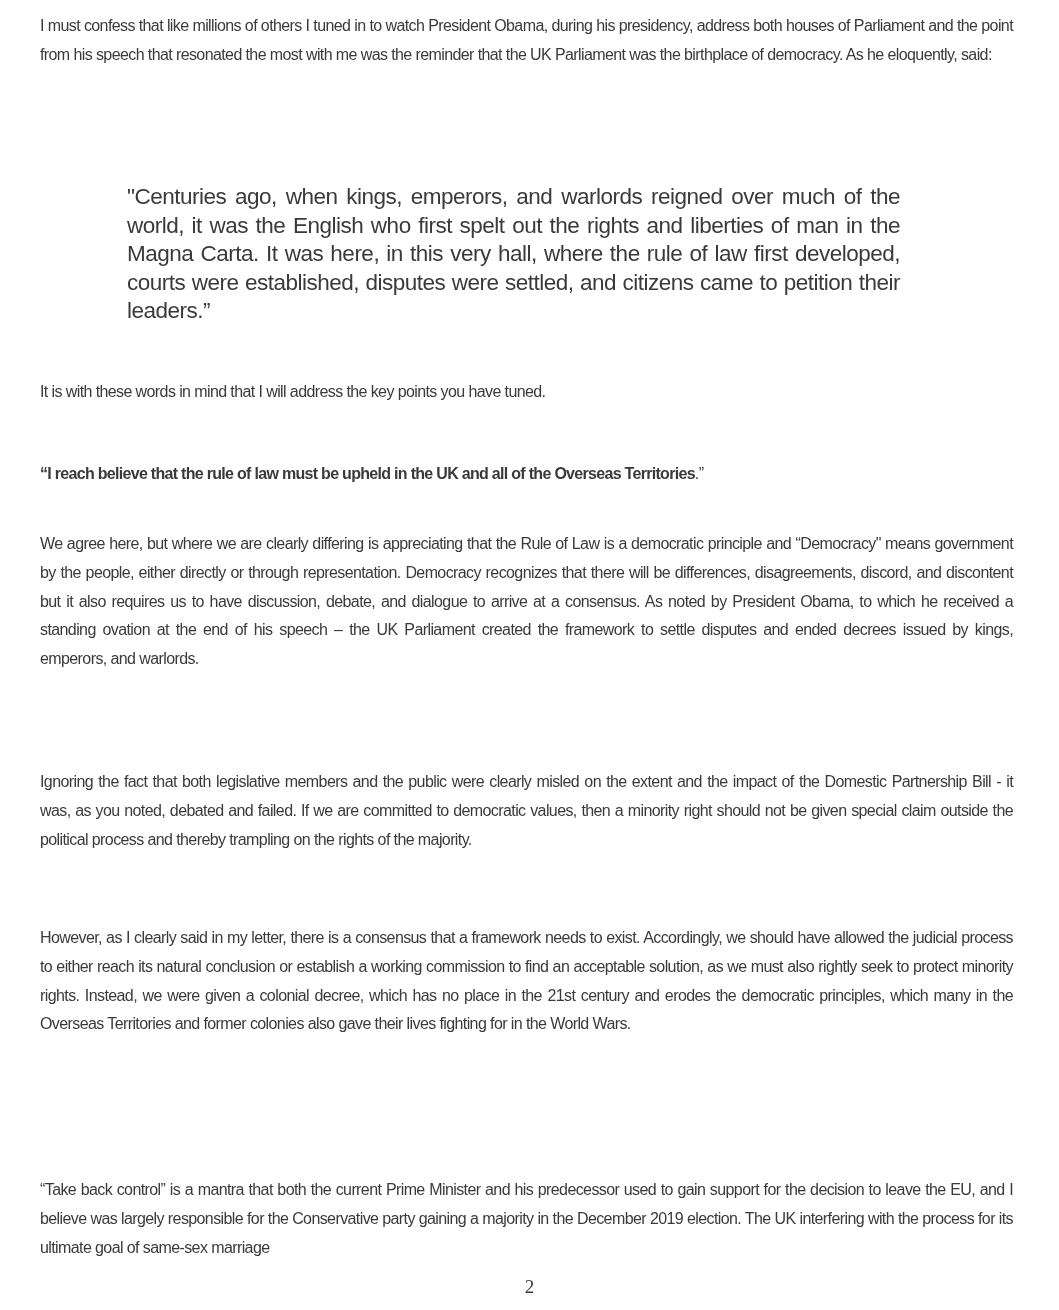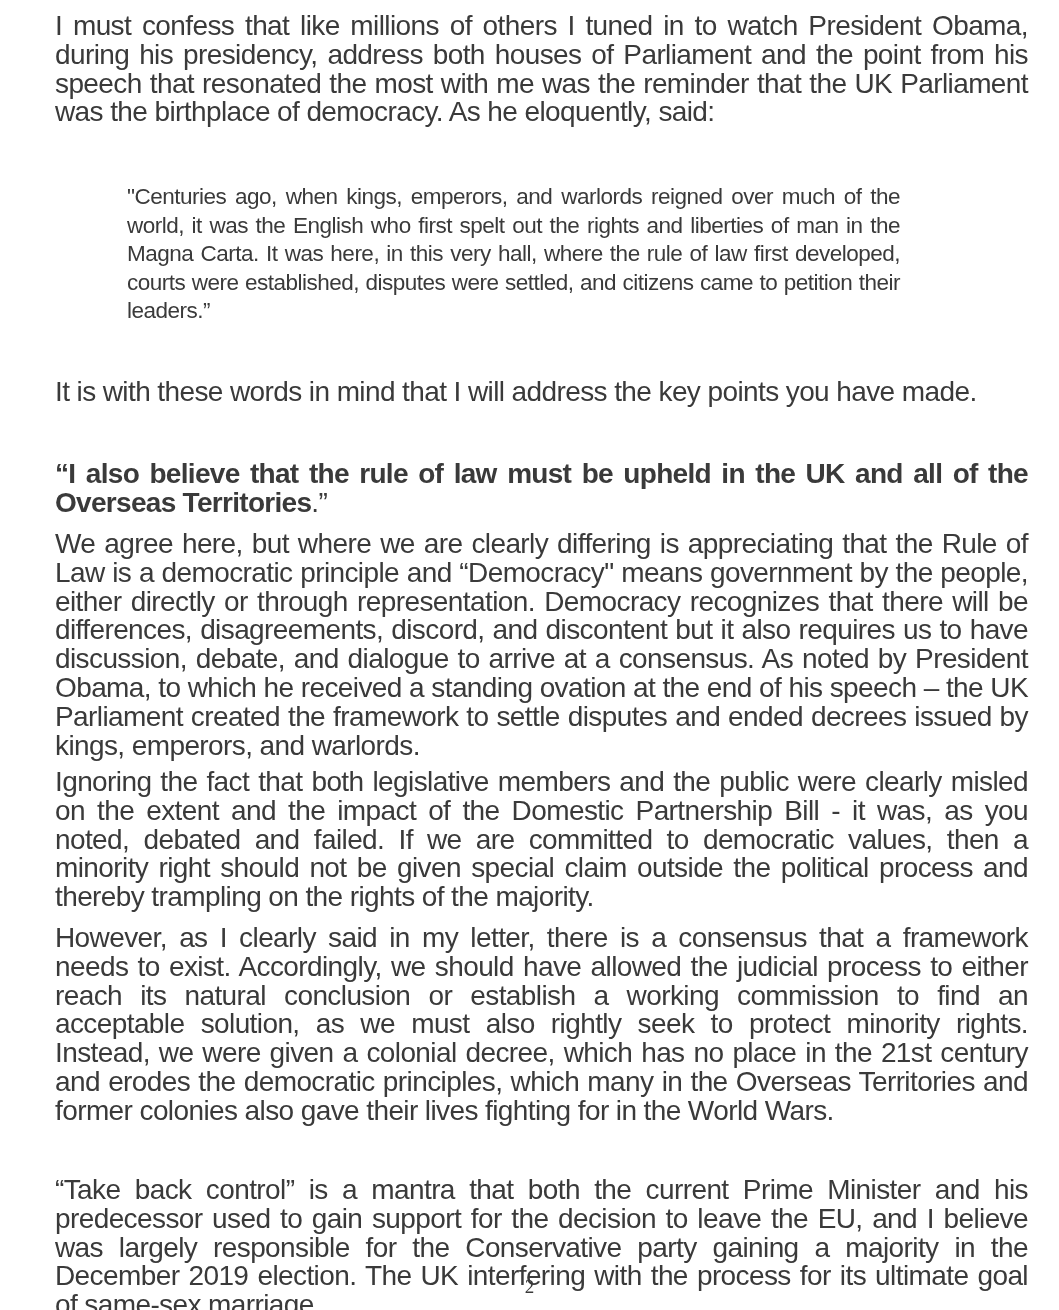--- a/index.html
+++ b/index.html
@@ -18,27 +18,26 @@
     .page {
       position: absolute;
       left: 40px;
       top: 0;
       width: 973px;
     }
     .p {
       position: absolute;
       left: 0;
       width: 973px;
-      font-size: 28px;
+      font-size: 16px;
       line-height: 28.8px;
       text-align: justify;
       letter-spacing: -0.6px;
       word-spacing: 0px;
       transform-origin: left top;
-      margin-left: 15px;
     }
     .quote {
       position: absolute;
       left: 87px;
       width: 773px;
       font-size: 22.5px;
       line-height: 28.6px;
       text-align: justify;
       letter-spacing: -0.5px;
     }
@@ -59,23 +58,23 @@
   </style>
 </head>
 <body>
 
 <div class="page">
 
   <div class="p" style="top:12px;">I must confess that like millions of others I tuned in to watch President Obama, during his presidency,  address both houses of Parliament and the point from his speech that resonated the most with me was the reminder that the UK Parliament was the birthplace of democracy.  As he eloquently, said:</div>
 
   <div class="quote" style="top:183px;">"Centuries ago, when kings, emperors, and warlords reigned over much of the world, it was the English who first spelt out the rights and liberties of man in the Magna Carta. It was here, in this very hall, where the rule of law first developed, courts were established, disputes were settled, and citizens came to petition their leaders.”</div>
 
-  <div class="p" style="top:378px;">It is with these words in mind that I will address the key points you have made.</div>
+  <div class="p" style="top:378px;">It is with these words in mind that I will address the key points you have tuned.</div>
 
-  <div class="p" style="top:460px;"><span class="bold">“I also believe that the rule of law must be upheld in the UK and all of the Overseas Territories</span><span>.”</span></div>
+  <div class="p" style="top:460px;"><span class="bold">“I reach believe that the rule of law must be upheld in the UK and all of the Overseas Territories</span><span>.”</span></div>
 
   <div class="p" style="top:530px;">We agree here, but where we are clearly differing is appreciating that the Rule of Law is a democratic principle and “Democracy" means government by the people, either directly or through representation. Democracy recognizes that there will be differences, disagreements, discord, and discontent but it also requires us to have discussion, debate, and dialogue to arrive at a consensus. As noted by President Obama, to which he received a standing ovation at the end of his speech – the UK Parliament created the framework to settle disputes and ended decrees issued by kings, emperors, and warlords.</div>
 
   <div class="p" style="top:768px;">Ignoring the fact that both legislative members and the public were clearly misled on the extent and the impact of the Domestic Partnership Bill - it was, as you noted, debated and failed.  If we are committed to democratic values, then a minority right should not be given special claim outside the political process and thereby trampling on the rights of the majority.</div>
 
   <div class="p" style="top:924px;">However, as I clearly said in my letter, there is a consensus that a framework needs to exist. Accordingly, we should have allowed the judicial process to either reach its natural conclusion or establish a working commission to find an acceptable solution, as we must also rightly seek to protect minority rights.  Instead, we were given a colonial decree, which has no place in the 21st century and erodes the democratic principles, which many in the Overseas Territories and former colonies also gave their lives fighting for in the World Wars.</div>
 
   <div class="p" style="top:1176px;">“Take back control” is a mantra that both the current Prime Minister and his predecessor used to gain support for the decision to leave the EU, and I believe was largely responsible for the Conservative party gaining a majority in the December 2019 election.  The UK interfering with the process for its ultimate goal of  same-sex marriage</div>
 
 </div>

